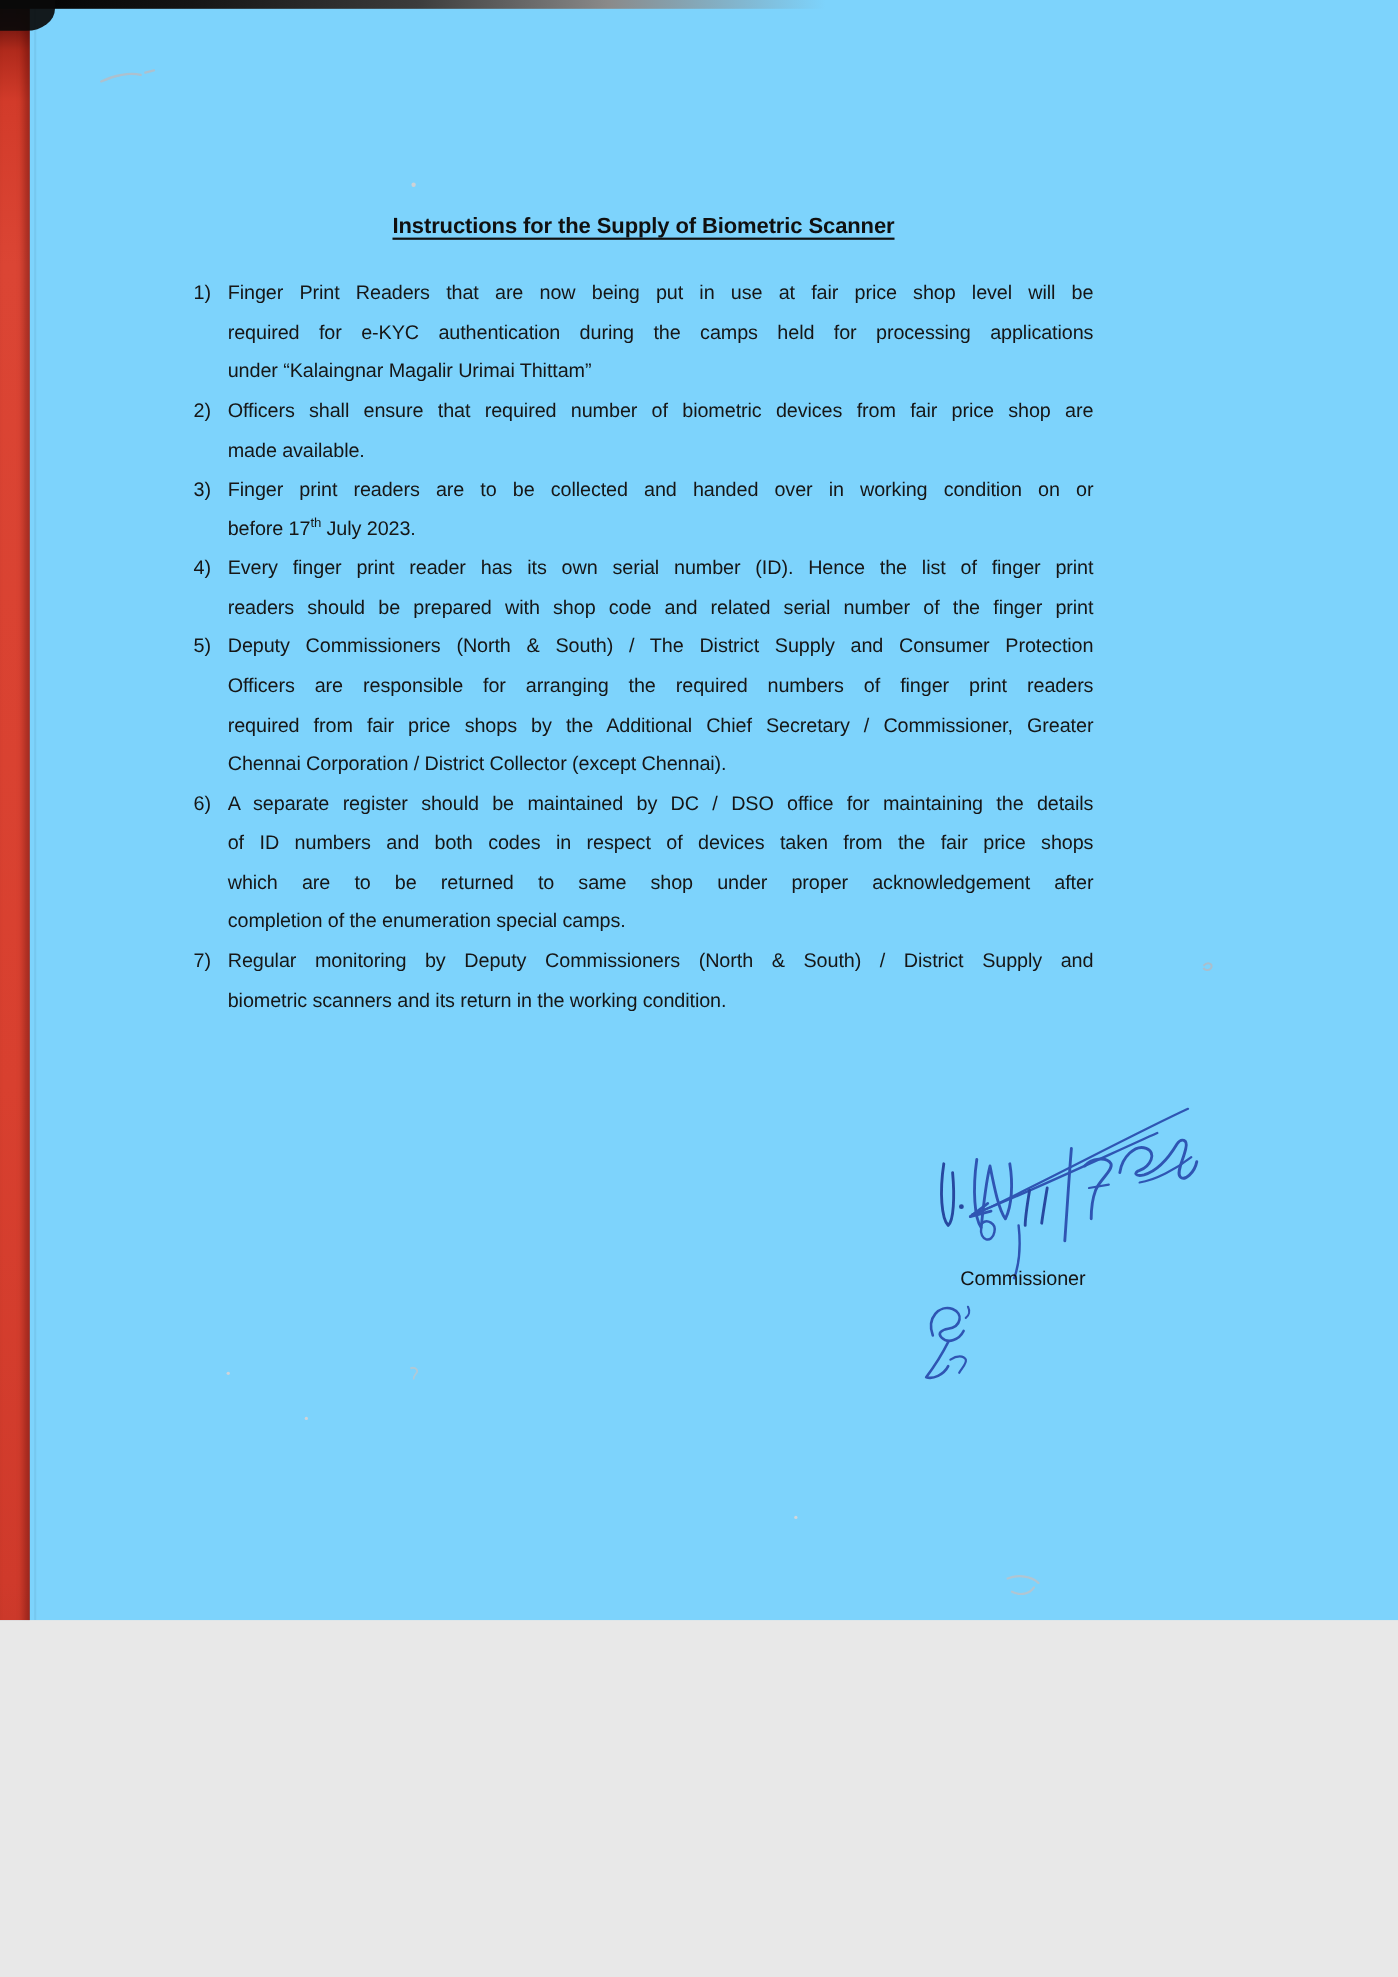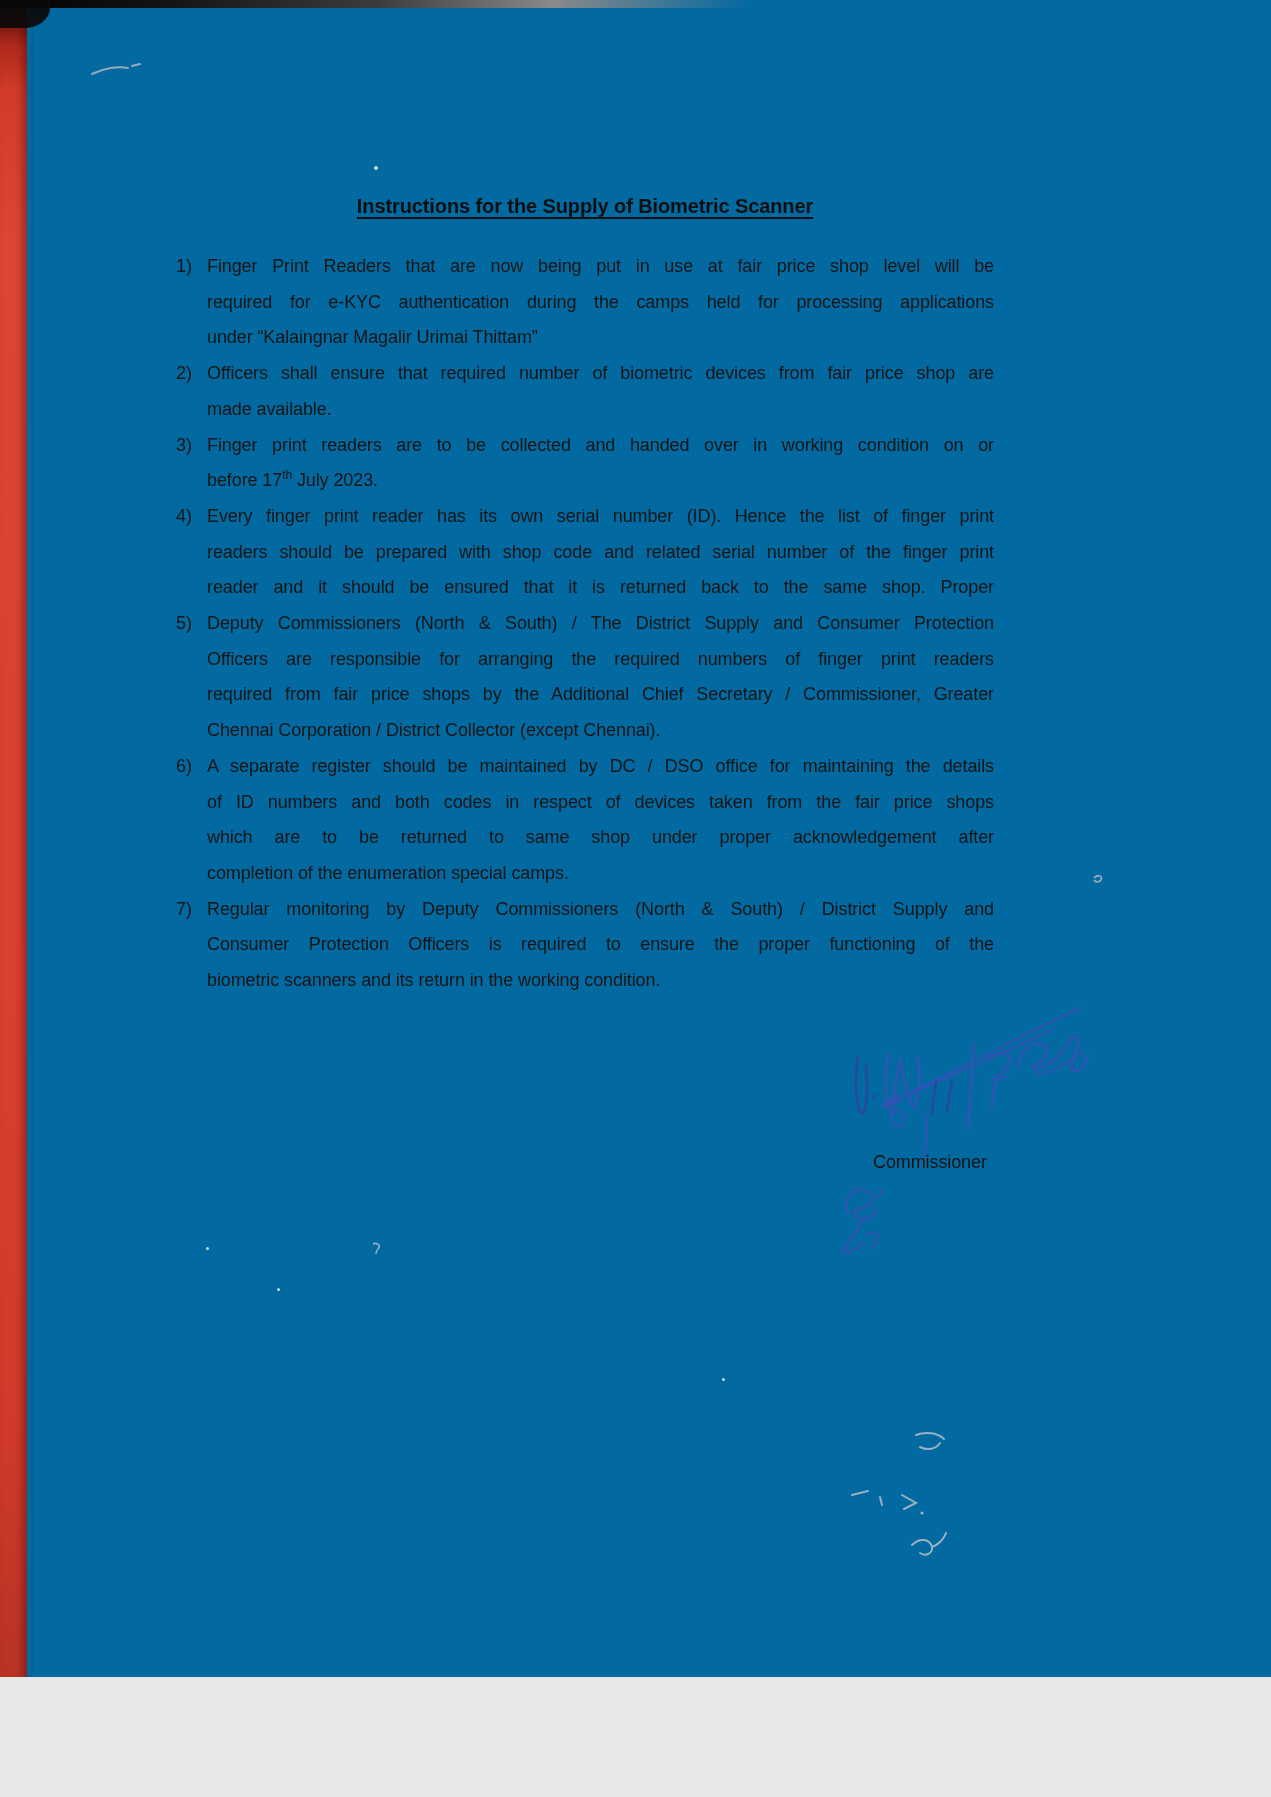--- a/index.html
+++ b/index.html
@@ -1,18 +1,18 @@
 <!DOCTYPE html>
 <html><head>
 <meta charset="utf-8">
 <style>
   html,body{margin:0;padding:0;background:#e8e8e8;}
   .canvas{
-    position:relative;width:1271px;height:1677px;overflow:hidden;
-    background:#0369a1;
+    position:relative;width:1271px;height:1473px;overflow:hidden;
+    background:#7dd3fc;
     font-family:"Liberation Sans",sans-serif;
     color:#161616;
   }
   
   .red-strip{
     position:absolute;left:0;top:0;width:27px;height:1797px;
     background:linear-gradient(180deg,#30100c 0px,#6e150e 20px,#b02a1c 46px,#d23b2a 92px,
       #db4534 240px,#d8402f 55%,#cf3a2b 80%,#b93325 93%,#8f2318 99%,#5f170f 100%);
     box-shadow:inset -5px 0 7px rgba(60,0,0,.35);
   }
@@ -80,21 +80,20 @@
     <div class="item">
       <span class="num">3)</span>
       <div class="line j">Finger print readers are to be collected and handed over in working condition on or</div>
       <div class="line"><span>before 17</span><span class="sup">th</span><span> July 2023.</span></div>
     </div>
 
     <div class="item">
       <span class="num">4)</span>
       <div class="line j">Every finger print reader has its own serial number (ID). Hence the list of finger print</div>
       <div class="line j">readers should be prepared with shop code and related serial number of the finger print</div>
-      <div class="line j">reader and it should be ensured that it is returned back to the same shop. Proper</div>
     </div>
 
     <div class="item">
       <span class="num">5)</span>
       <div class="line j">Deputy Commissioners (North &amp; South) / The District Supply and Consumer Protection</div>
       <div class="line j">Officers are responsible for arranging the required numbers of finger print readers</div>
       <div class="line j">required from fair price shops by the Additional Chief Secretary / Commissioner, Greater</div>
       <div class="line">Chennai Corporation / District Collector (except Chennai).</div>
     </div>
 
@@ -102,21 +101,20 @@
       <span class="num">6)</span>
       <div class="line j">A separate register should be maintained by DC / DSO office for maintaining the details</div>
       <div class="line j">of ID numbers and both codes in respect of devices taken from the fair price shops</div>
       <div class="line j">which are to be returned to same shop under proper acknowledgement after</div>
       <div class="line">completion of the enumeration special camps.</div>
     </div>
 
     <div class="item">
       <span class="num">7)</span>
       <div class="line j">Regular monitoring by Deputy Commissioners (North &amp; South) / District Supply and</div>
-      <div class="line j">Consumer Protection Officers is required to ensure the proper functioning of the</div>
       <div class="line">biometric scanners and its return in the working condition.</div>
     </div>
   </div>
 
   <svg class="sig-svg" width="255" height="175" viewBox="0 0 255 175">
     <g fill="none" stroke="#2f55b3" stroke-width="2.6" stroke-linecap="round" stroke-linejoin="round">
       <path d="M240,12 C190,35 95,86 42,110" stroke-width="2"></path>
       <path d="M212,34 C165,55 82,94 44,108" stroke-width="2.2"></path>
       <path d="M58,98 L42,110 L61,105" stroke-width="2.4"></path>
       <path d="M18,62 C14,88 16,112 22,118 C27,114 28,92 26,70" stroke="#27489f"></path>

